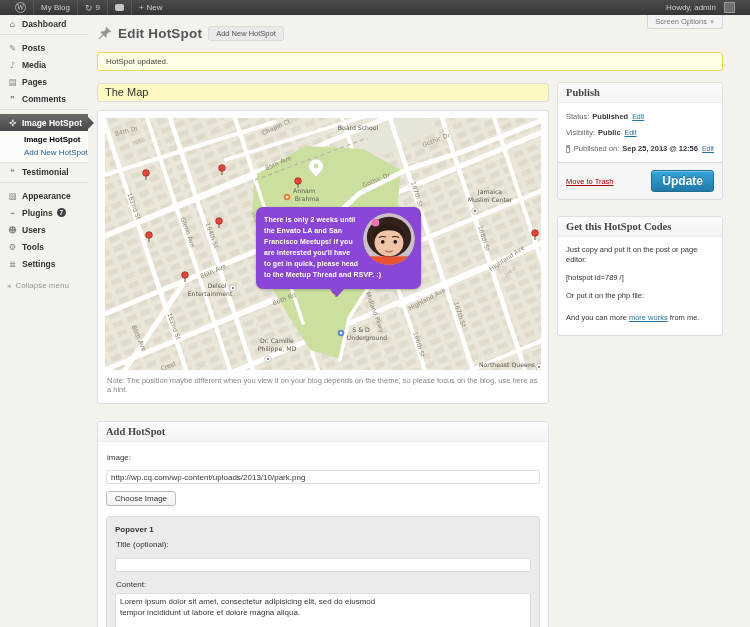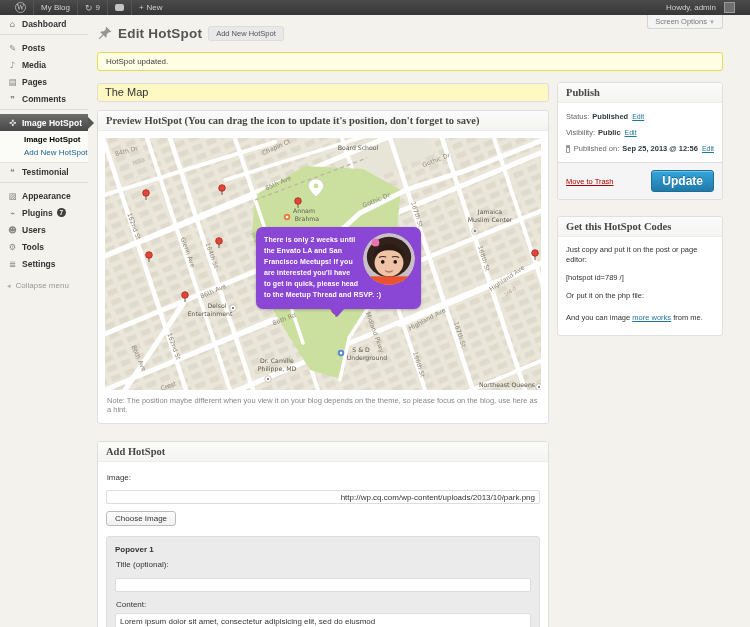--- a/index.html
+++ b/index.html
@@ -75,21 +75,21 @@
   .btn-primary { background:linear-gradient(#35a6dd,#2179a8); border:1px solid #1f6f93; border-radius:3px; color:#fff; font-size:12px; font-weight:bold; padding:3px 10px; cursor:pointer; text-shadow:0 -1px 0 rgba(0,0,0,.3); box-shadow:inset 0 1px 0 rgba(255,255,255,.3); }
 
   
   .codes-b { padding:8px; font-size:7.5px; color:#333; line-height:10px; }
   .codes-b p { margin-bottom:8px; word-wrap:break-word; }
   .codes-b p.last { margin-top:12px; margin-bottom:4px; }
   a.more-link { color:#21759b; text-decoration:underline; cursor:pointer; }
 
   
   .form-label { font-size:8px; color:#333; margin:3px 1px 4px; }
-  .text-input { width:100%; height:14px; border:1px solid #ddd; border-radius:2px; background:#fff; font-size:8px; padding:1px 4px; color:#333; font-family:"Liberation Sans",sans-serif;text-align:right; }
+  .text-input { width:100%; height:14px; border:1px solid #ddd; border-radius:2px; background:#fff; font-size:8px; padding:1px 4px; color:#333; font-family:"Liberation Sans",sans-serif; }
   .btn-secondary { margin-top:7px; background:linear-gradient(#fcfcfc,#f1f1f1); border:1px solid #bbb; border-radius:3px; font-size:8px; color:#333; padding:2px 8px; cursor:pointer; }
   .subbox { background:#ebebeb; border:1px solid #ddd; border-radius:3px; padding:7px 8px; margin-top:10px; }
   .subbox-title { font-size:8px; font-weight:bold; color:#333; margin:1px 0 6px; }
   .ta-wrap { position:relative; }
   .content-ta { width:100%; height:46px; border:1px solid #ddd; border-radius:2px; background:#fff; font-size:8px; line-height:11px; padding:2px 4px; color:#333; resize:none; font-family:"Liberation Sans",sans-serif; }
 </style>
 </head>
 <body>
 
 <div class="page">
@@ -203,21 +203,20 @@
     </div>
 
     <div class="notice">HotSpot updated.</div>
 
     <div class="cols">
 
       <div class="col-main">
         <input class="title-input" type="text" value="The Map" style="">
 
         <div class="postbox">
-          <div class="postbox-h">Preview HotSpot (You can drag the icon to update it's position, don't forget to save)</div>
           <div class="postbox-b">
             <div class="map-wrap">
               <svg id="map-svg" width="436" height="252" viewBox="0 0 436 252">
                 <defs>
                   <pattern id="bld" width="15" height="10" patternUnits="userSpaceOnUse" patternTransform="rotate(-23)">
                     <rect width="15" height="10" fill="#eae6da"></rect>
                     <rect x="1.5" y="2" width="10" height="5.5" rx="0.6" fill="#dfdacb"></rect>
                   </pattern>
                 </defs>
                 <rect width="436" height="252" fill="#edeadf"></rect>
@@ -442,19 +441,19 @@
             </div>
           </div>
         </div>
 
         <div class="postbox" style="margin-top:16px;">
           <div class="postbox-h">Get this HotSpot Codes</div>
           <div class="codes-b">
             <p>Just copy and put it on the post or page editor:</p>
             <p>[hotspot id=789 /]</p>
             <p>Or put it on the php file:</p>
-            <p class="last"><span>And you can image </span><a class="more-link">more works</a><span> from me.</span></p>
+            <p class="last"><span>And you can more </span><a class="more-link">more works</a><span> from me.</span></p>
           </div>
         </div>
       </div>
     </div>
   </div>
 </div>
 
 </body></html>

